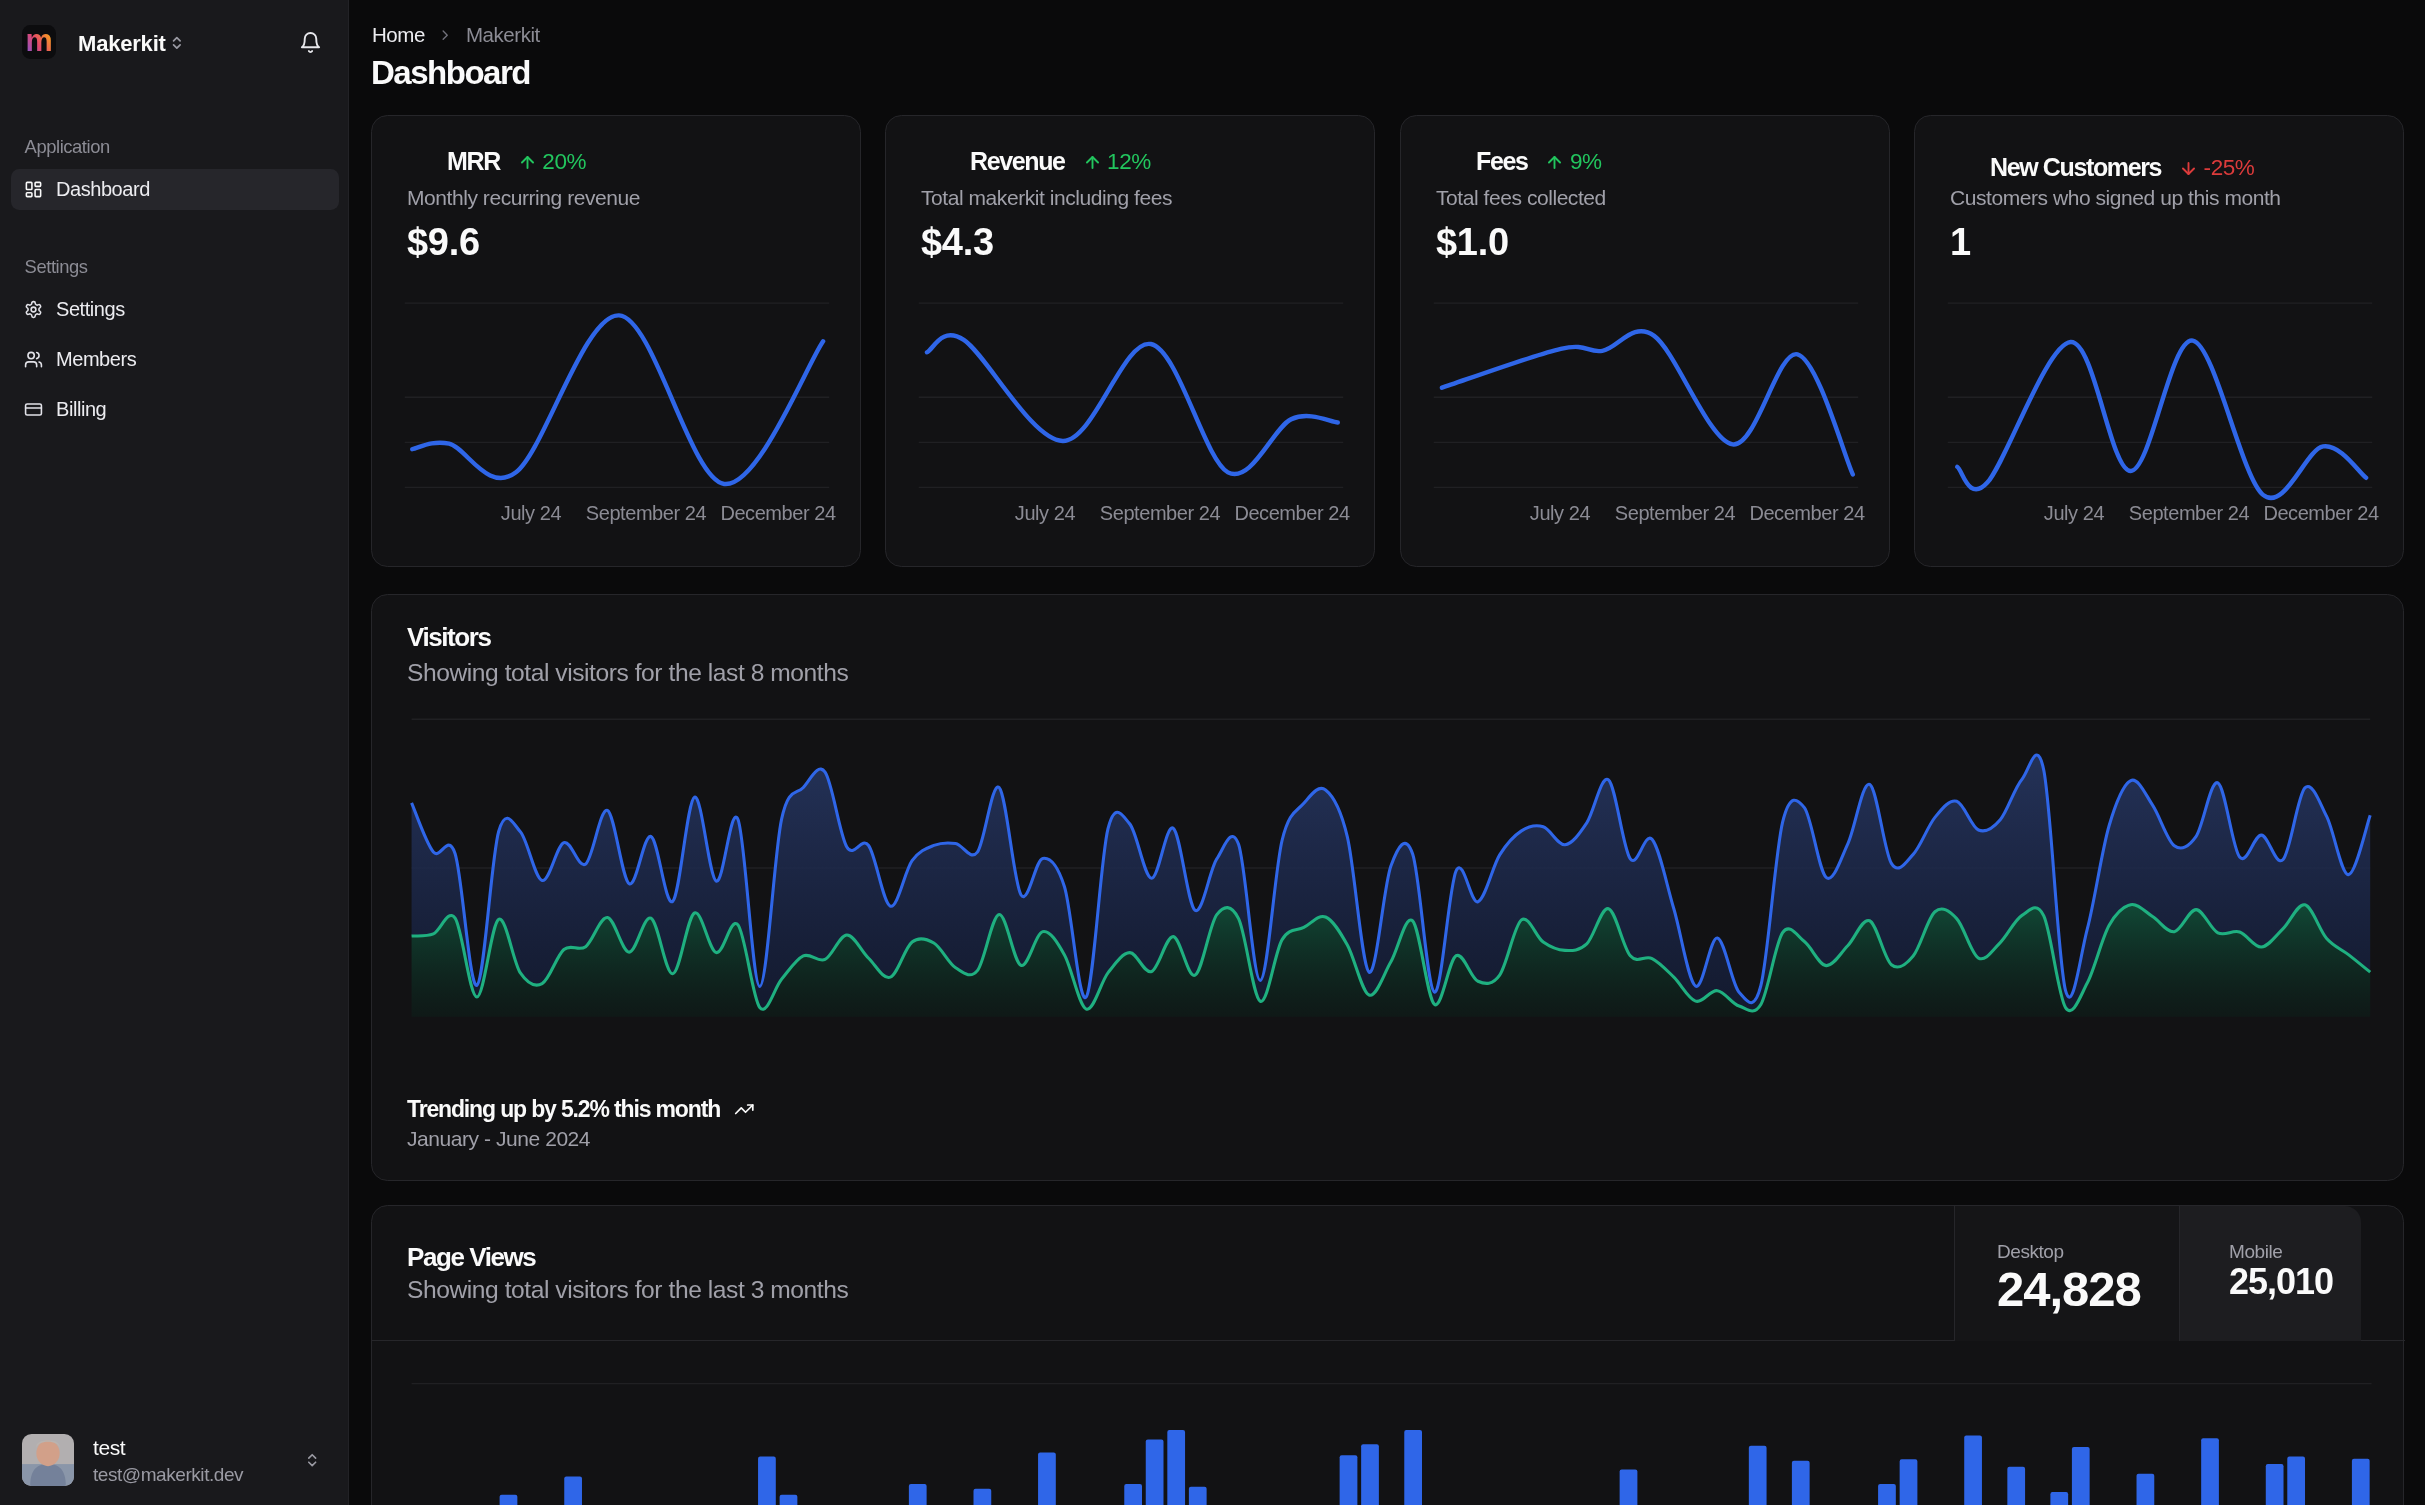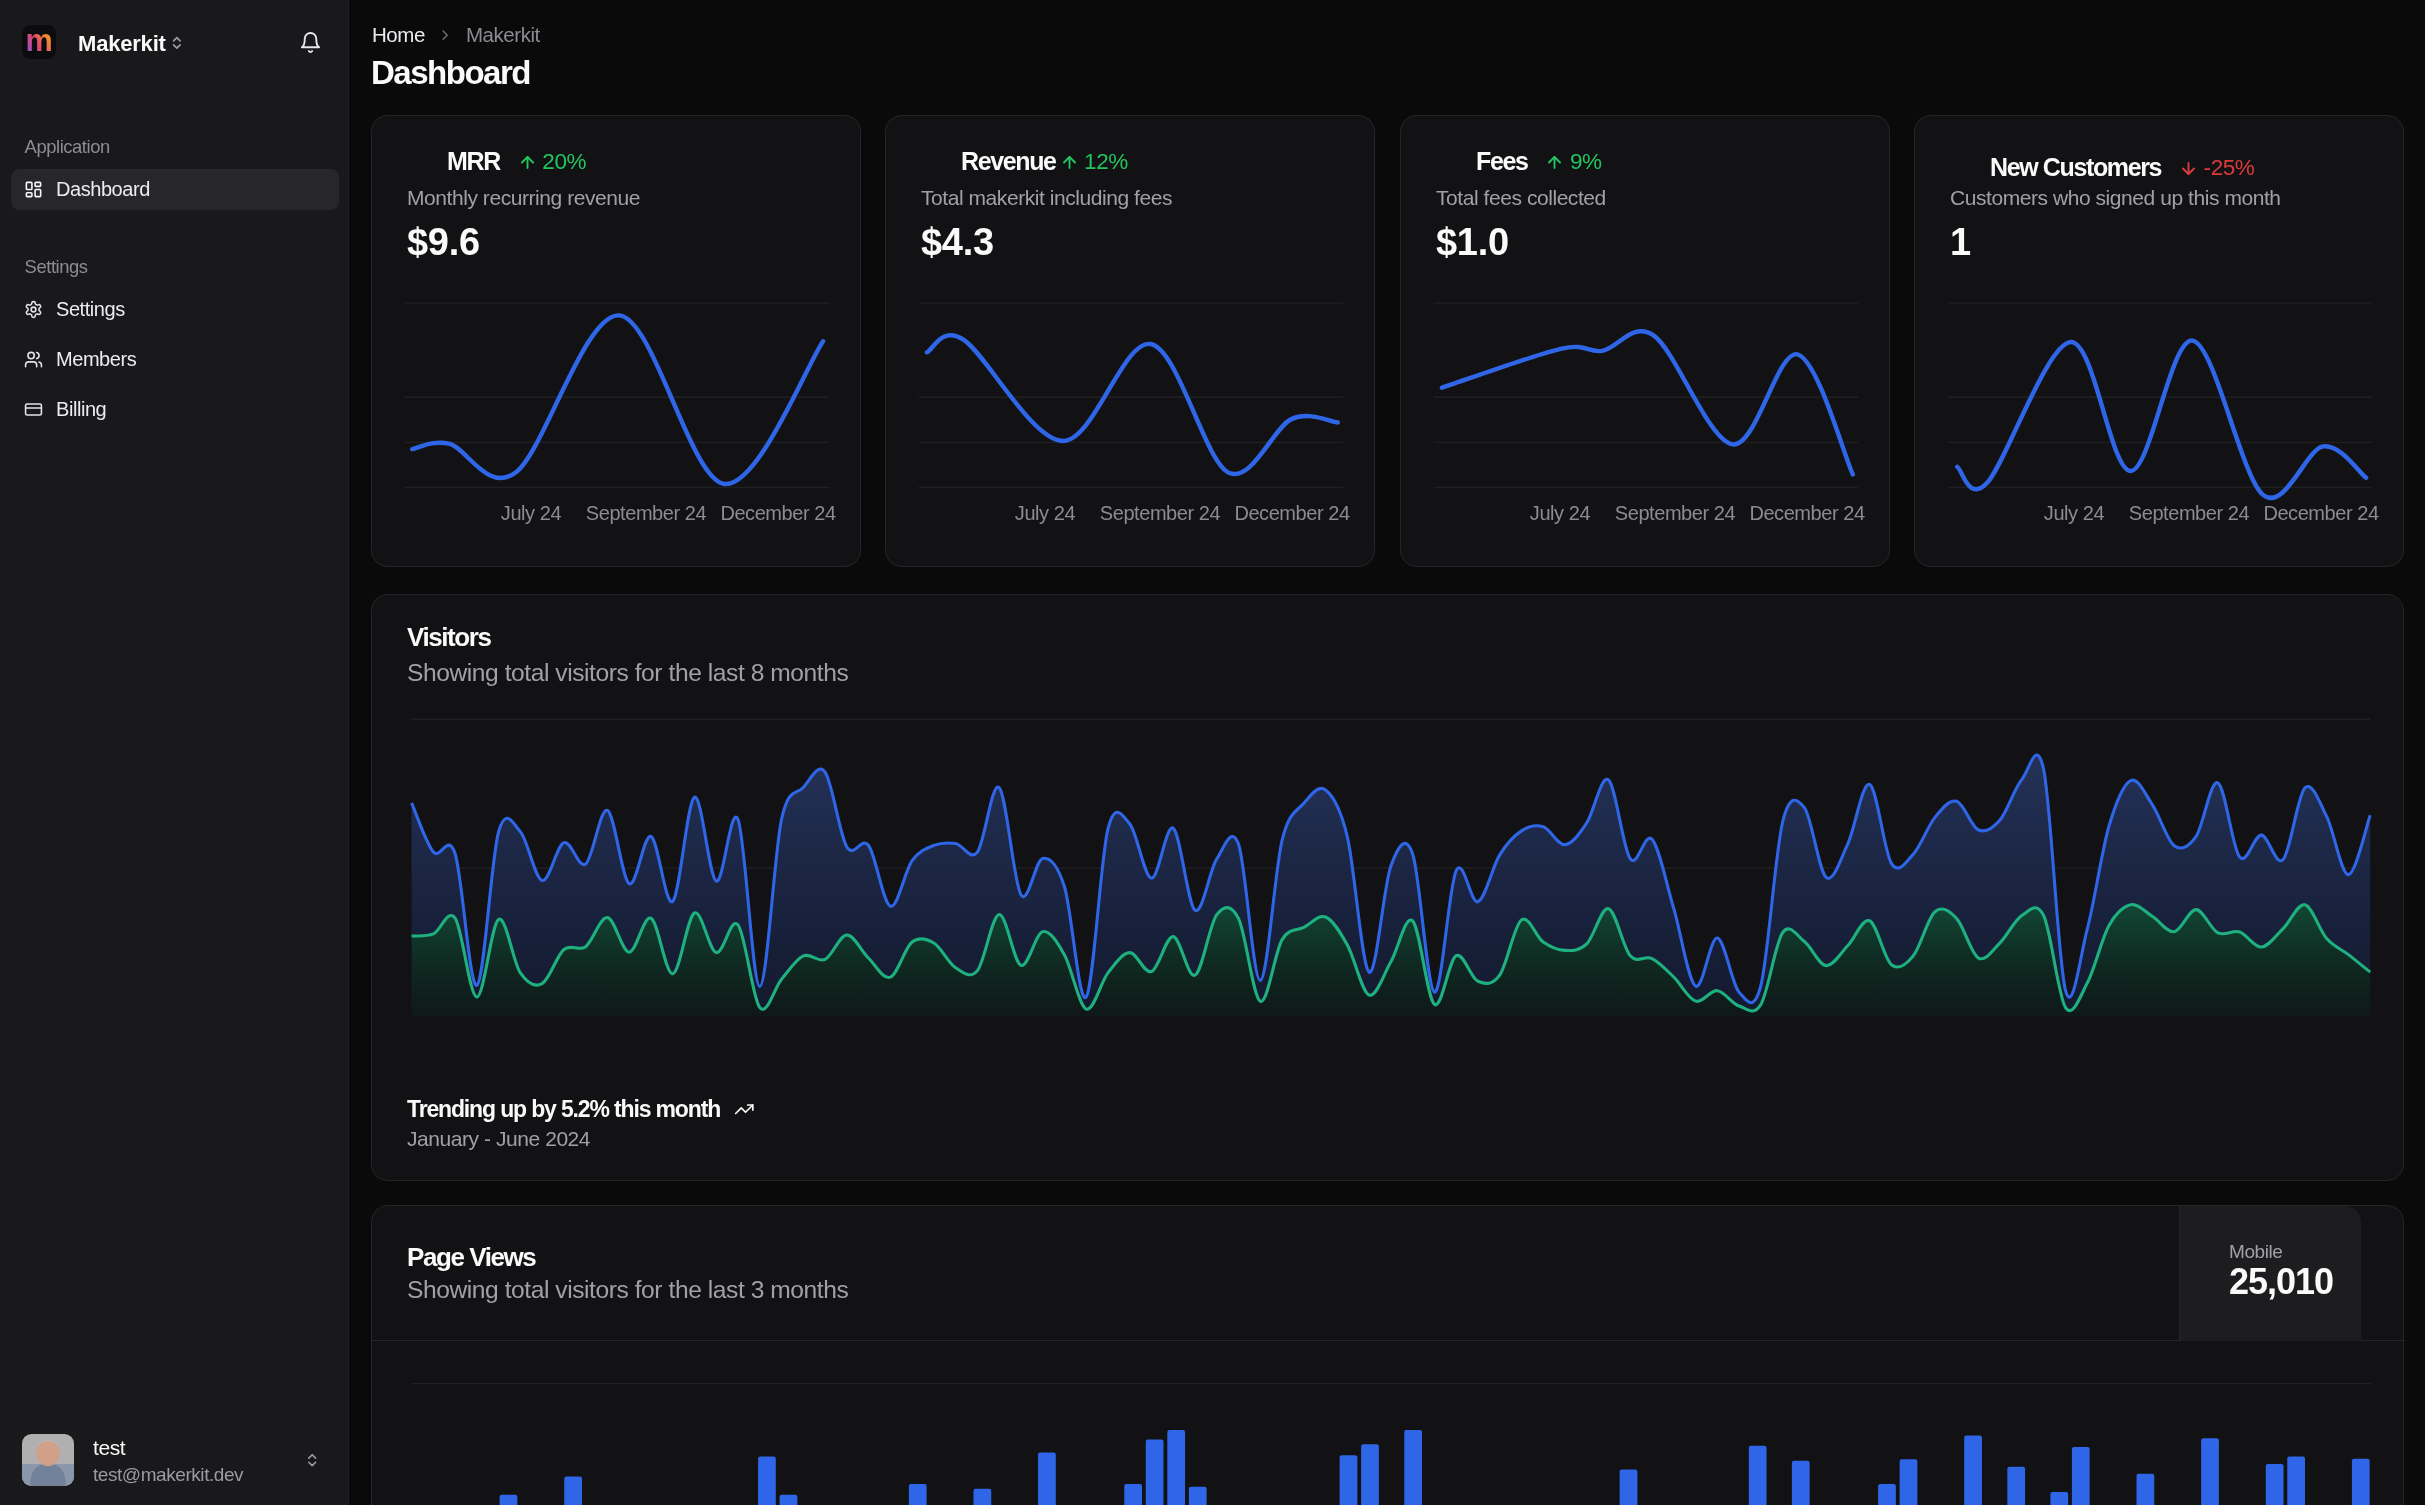--- a/index.html
+++ b/index.html
@@ -124,21 +124,21 @@
   </div>
 </div>
         <div class="card stat" style="left:514px">
   <svg class="abs" width="490" height="452" viewBox="0 0 718 662" style="left:0;top:0">
     <line x1="48" y1="274" x2="670" y2="274" stroke="#202023" stroke-width="2"></line>
             <line x1="48" y1="412" x2="670" y2="412" stroke="#202023" stroke-width="2"></line>
             <line x1="48" y1="478" x2="670" y2="478" stroke="#202023" stroke-width="2"></line>
             <line x1="48" y1="544" x2="670" y2="544" stroke="#202023" stroke-width="2"></line>
     <path d="M60.0,346.0 C69.0,343.0 80.8,306.3 114.0,328.0 C147.2,349.7 213.3,475.0 259.0,476.0 C304.7,477.0 347.7,326.3 388.0,334.0 C428.3,341.7 466.7,503.7 501.0,522.0 C535.3,540.3 567.2,456.2 594.0,444.0 C620.8,431.8 650.7,448.2 662.0,449.0" fill="none" stroke="#2f66e8" stroke-width="6.5" stroke-linecap="round"></path>
   </svg>
-  <div class="abs" style="left:35px;top:31px;display:flex;align-items:center;gap:4px">
+  <div class="abs" style="left:44px;top:31px;display:flex;align-items:center;gap:18px">
     <span class="ctitle">Revenue</span>
     <span style="display:flex;align-items:center;gap:5.5px;color:#22c55e;font-size:22.5px;"><svg width="19" height="19" viewBox="0 0 24 24" fill="none" stroke="#22c55e" stroke-width="2.4" stroke-linecap="round" stroke-linejoin="round" style="position:relative;top:0.7px">
                 <path d="m5 12 7-7 7 7"></path>
                 <path d="M12 19V5"></path>
               </svg>12%</span>
   </div>
   <div class="abs cdesc" style="left:35px;top:70px">Total makerkit including fees</div>
   <div class="abs cval" style="left:35px;top:105px">$4.3</div>
   <div class="abs xlab" style="left:0;top:386px;width:100%">
     <span style="position:absolute;left:159px;transform:translateX(-50%)">July 24</span>
@@ -220,20 +220,24 @@
           <polyline points="22 7 13.5 15.5 8.5 10.5 2 17"></polyline>
           <polyline points="16 7 22 7 22 13"></polyline>
         </svg></div>
     <div class="abs" style="left:35px;top:532px;font-size:21px;color:#a0a0a9">January - June 2024</div>
   </div>
 
   <div class="card" style="left:22px;top:1205px;width:2033px;height:478px">
     <div class="abs" style="left:0;top:0;width:2033px;height:135px;border-bottom:1.4px solid #26262a"></div>
     <div class="abs" style="left:35px;top:36px;font-size:26px;font-weight:bold;letter-spacing:-0.055em">Page Views</div>
     <div class="abs" style="left:35px;top:70px;font-size:24.6px;color:#a0a0a9">Showing total visitors for the last 3 months</div>
+    <div class="abs" style="left:1582px;top:0;width:225px;height:135px;background:#151517;border-left:1.4px solid #26262a">
+      <div class="abs" style="left:42px;top:35px;font-size:19px;color:#a0a0a9">Desktop</div>
+      <div class="abs" style="left:42px;top:55px;font-size:49px;font-weight:bold;letter-spacing:-1px">24,828</div>
+    </div>
     <div class="abs" style="left:1807px;top:0;width:182px;height:135px;background:#1d1d20;border-left:1.4px solid #26262a;border-radius:0 16.4px 0 0">
       <div class="abs" style="left:49px;top:35px;font-size:19px;color:#a0a0a9">Mobile</div>
       <div class="abs" style="left:49px;top:55px;font-size:36px;font-weight:bold;letter-spacing:-1px">25,010</div>
     </div>
     <svg class="abs" width="2033" height="478" viewBox="0 0 2979 700" style="left:0;top:0">
   <line x1="58" y1="260" x2="2930" y2="260" stroke="#202023" stroke-width="2"></line>
   <rect x="60.8" y="529.8" width="26" height="112.2" rx="3" fill="#2f66e8"></rect>
         <rect x="92.3" y="549.7" width="26" height="92.3" rx="3" fill="#2f66e8"></rect>
         <rect x="123.9" y="492.1" width="26" height="149.9" rx="3" fill="#2f66e8"></rect>
         <rect x="155.5" y="558.7" width="26" height="83.3" rx="3" fill="#2f66e8"></rect>

